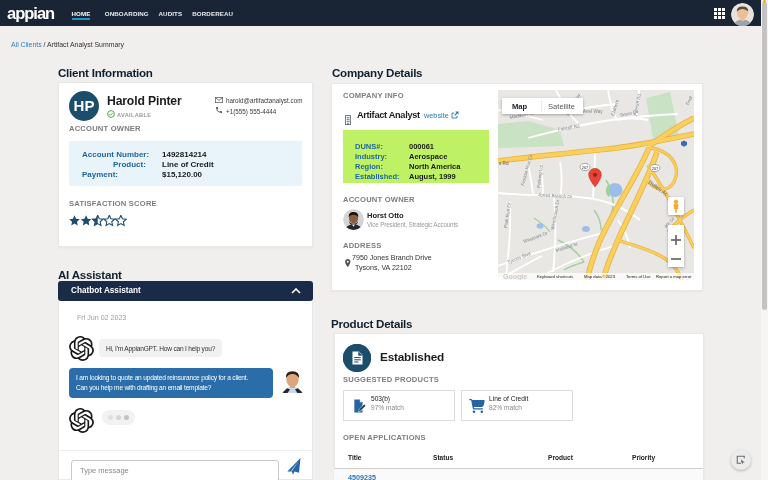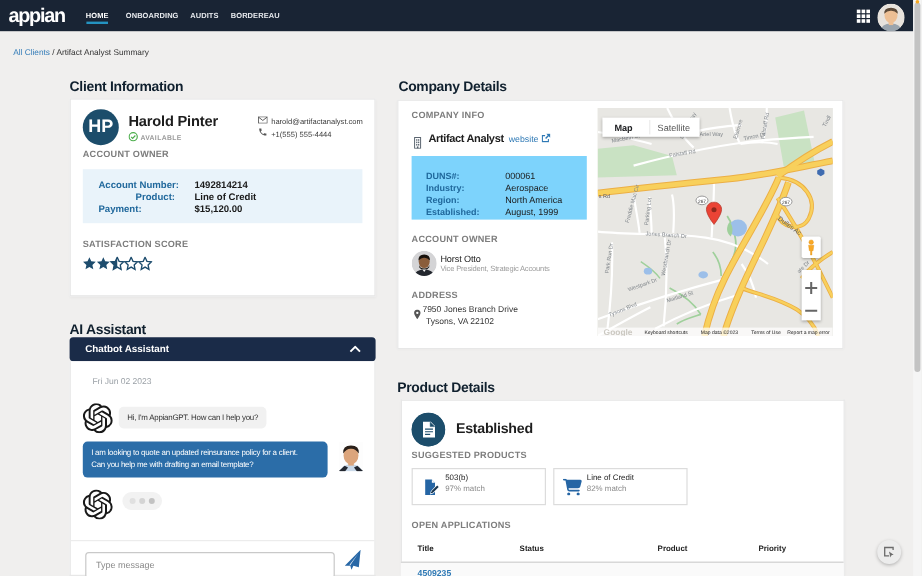--- a/index.html
+++ b/index.html
@@ -52,26 +52,26 @@
 #uav { left:282px; top:368px; width:21px; height:25px; border-radius:2px; overflow:hidden; }
 #typing { left:102px; top:410px; width:33px; height:15px; background:#f2f2f2; border-radius:7.5px; }
 #typing i { position:absolute; top:5px; width:5px; height:5px; border-radius:50%; }
 #msgbox { left:71px; top:460px; width:208px; height:22px; background:#fff; border:1px solid #c9c9c9; border-radius:3px; font-size:7.5px; color:#8a8a8a; line-height:19px; padding-left:8px; }
 
 #co-h { left:332px; top:66px; }
 #co-card { left:331px; top:83px; width:372px; height:208px; }
 #ci-h { left:343px; top:91px; }
 #co-name { left:357px; top:110px; font-size:9.2px; font-weight:bold; color:#1d1d1d; letter-spacing:-0.3px; }
 #weblink { left:424px; top:111px; font-size:7.3px; color:#2e79b5; }
-#bluebox2 { left:343px; top:130px; width:146px; height:53px; background:#7dd3fc; font-size:7.5px; }
+#bluebox2 { left:343px; top:130px; width:146px; height:53px; background:#bef264; font-size:7.5px; }
 .brow2 { position:absolute; left:12px; font-weight:bold; color:#20689c; }
-.bval2 { position:absolute; left:78px; font-weight:normal; color:#1a1a1a; }
+.bval2 { position:absolute; left:66px; font-weight:bold; color:#1a1a1a; }
 #ao-h { left:343px; top:195px; }
 #hoav { left:343px; top:209px; width:21px; height:21px; border-radius:50%; overflow:hidden; }
-#honame { left:367px; top:211px; font-size:7.6px; font-weight:normal; color:#222; letter-spacing:-0.1px; }
+#honame { left:367px; top:211px; font-size:7.6px; font-weight:bold; color:#222; letter-spacing:-0.1px; }
 #hotitle { left:367px; top:221px; font-size:6.3px; color:#9b9b9b; letter-spacing:-0.15px; }
 #ad-h { left:343px; top:241px; }
 #ad1 { left:352px; top:254px; font-size:7.1px; color:#333; }
 #ad2 { left:355px; top:264px; font-size:7.1px; color:#333; }
 
 #map { left:498px; top:90px; width:196px; height:190px; overflow:hidden; background:#e9e8e4; }
 
 #pd-h { left:331px; top:317px; }
 #pd-card { left:334px; top:333px; width:370px; height:147px; border-bottom:none; }
 #appcirc { left:343px; top:344px; width:28px; height:28px; border-radius:50%; background:#1c4d6b; }

